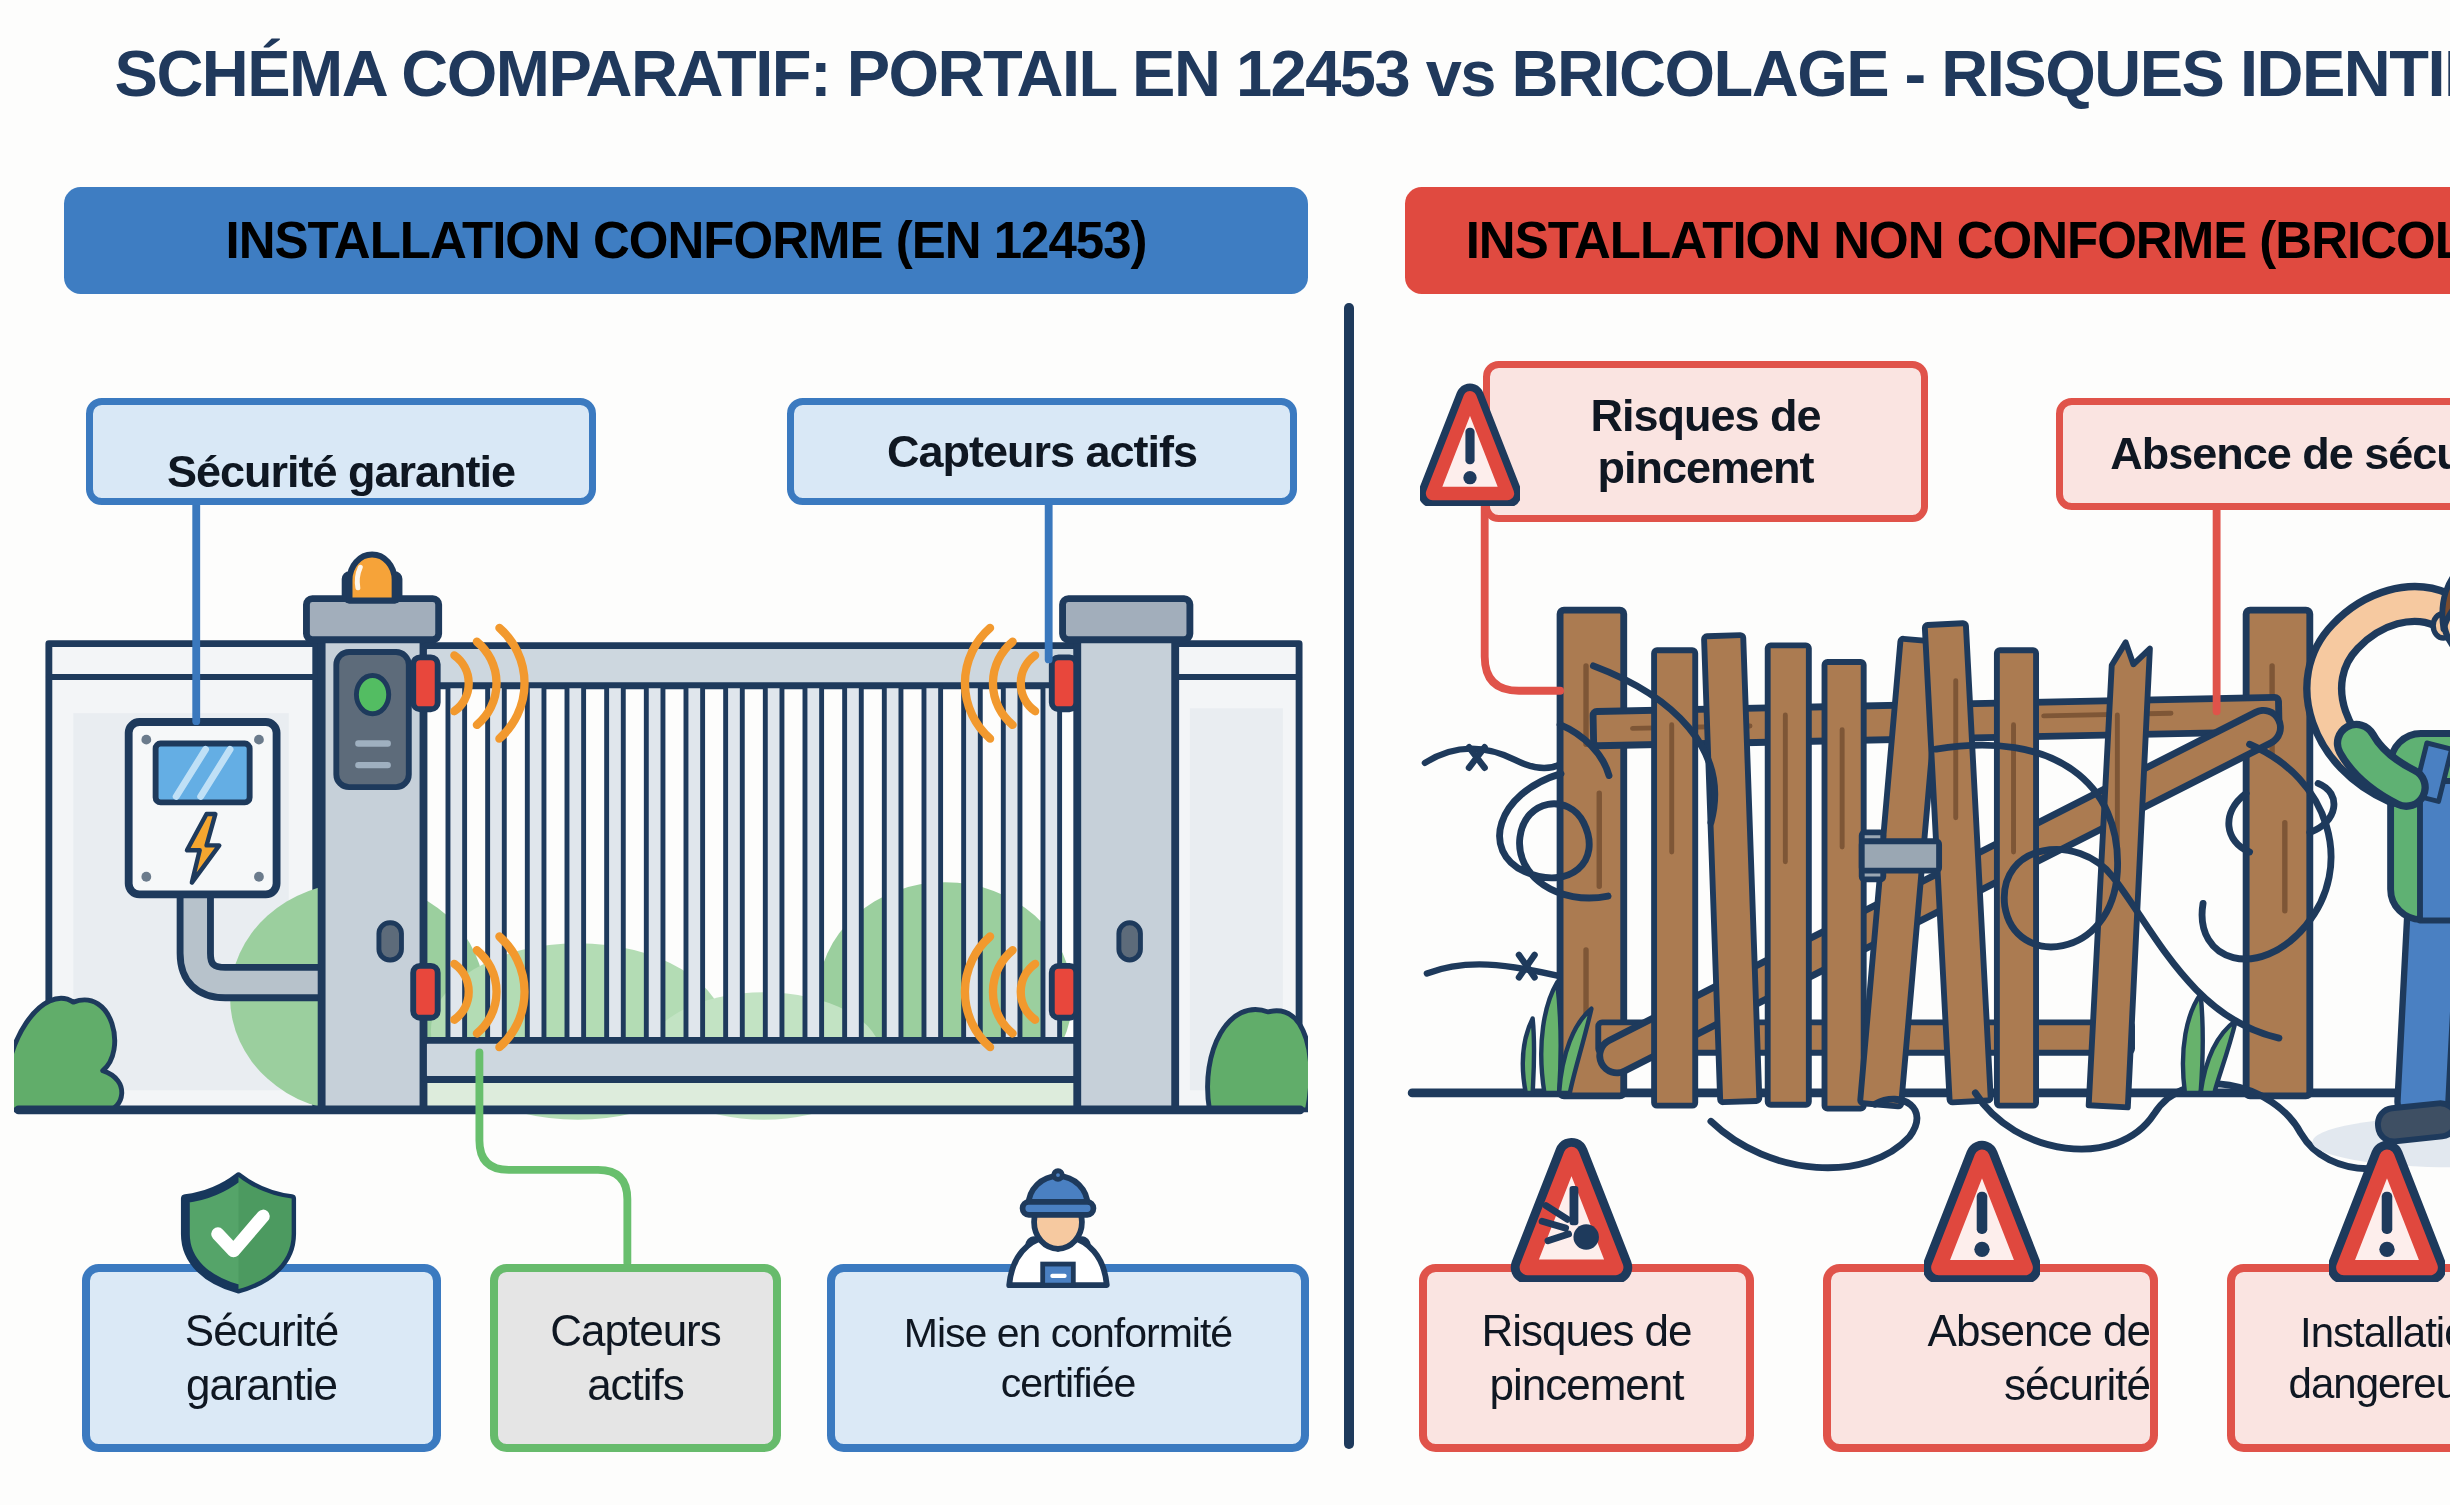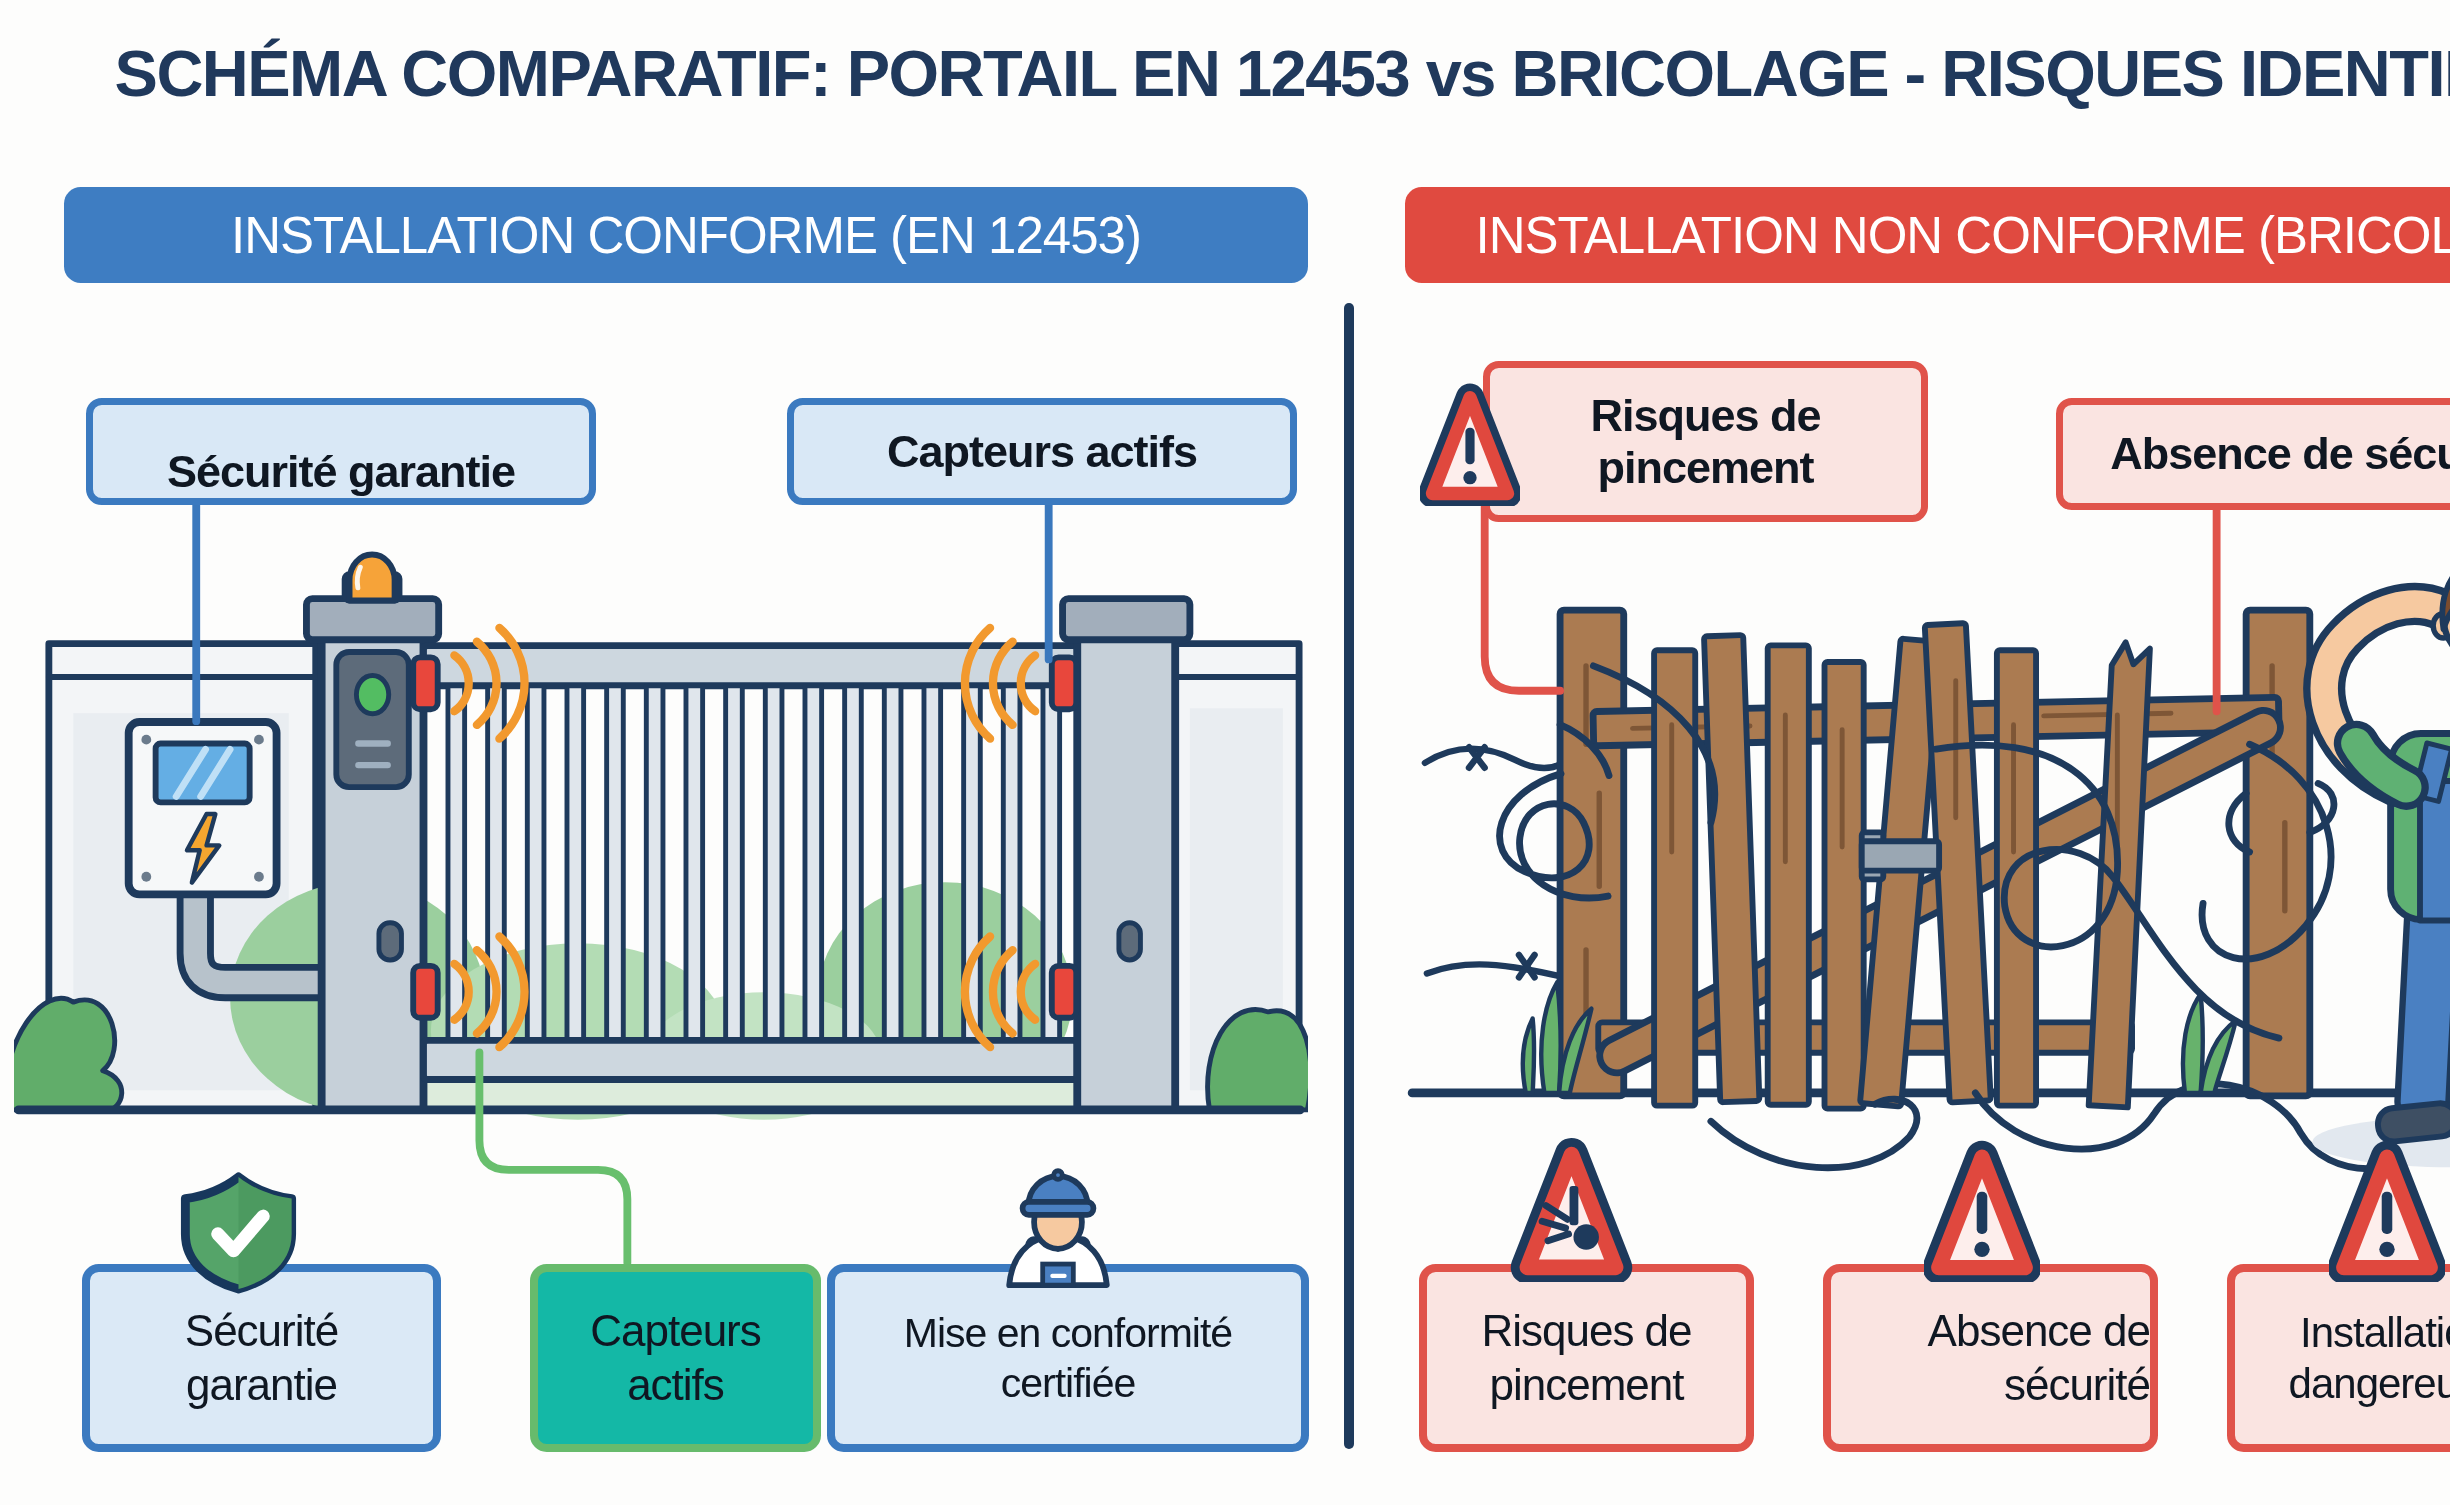--- a/index.html
+++ b/index.html
@@ -2,38 +2,38 @@
 <html style="font-size:7.8px"><head>
 <meta charset="utf-8">
 <style>
   html,body{margin:0;padding:0;background:#ffffff;}
   #stage{position:relative;width:2697px;height:1505px;background:#fdfdfc;overflow:hidden;
          font-family:"Liberation Sans",sans-serif;color:#0f1722;}
   .abs{position:absolute;}
   
   #title{left:0;top:36px;width:2697px;text-align:center;font-size:65px;font-weight:700;
          color:#20395c;letter-spacing:-1.5px;white-space:nowrap;z-index:6;}
-  .banner{top:187px;width:1244px;height:96px;border-radius:16.7px;display:flex;align-items:center;
-          justify-content:center;color:#ffffff;font-size:51px;font-weight:400;letter-spacing:-1px;
+  .banner{top:187px;width:1244px;height:107px;border-radius:16.7px;display:flex;align-items:center;
+          justify-content:center;color:#000000;font-size:51px;font-weight:700;letter-spacing:-1px;
           white-space:nowrap;z-index:6;}
   #banner-left{left:64px;background:#3e7dc2;}
   #banner-right{left:1405px;background:#e04a40;}
   #divider{left:1344px;top:303px;width:9.8px;height:1146px;background:#1e3a5c;border-radius:4.9px;z-index:5;}
   .callout{background:#d9e8f6;border:7.8px solid #3b7ac0;border-radius:15.7px;display:flex;flex-direction:column;
            align-items:center;justify-content:center;font-size:45px;font-weight:700;letter-spacing:-1px;
            line-height:1.15;z-index:6;text-align:center;}
   .callout.pink{background:#fae4e1;border-color:#e0534a;}
   #callout-l1{left:86px;top:398px;width:496px;height:93px;justify-content:flex-end;}
   #callout-l2{left:787px;top:398px;width:496px;height:93px;}
   #callout-r1{left:1483px;top:361px;width:431px;height:147px;}
   #callout-r2{left:2056px;top:398px;width:513px;height:98px;}
   .bbox{top:1264px;height:172px;background:#dbe9f6;border:8.8px solid #3b7ac0;border-radius:16.7px;
         display:flex;flex-direction:column;align-items:center;justify-content:center;font-size:44px;
         font-weight:400;letter-spacing:-1px;line-height:1.22;z-index:6;text-align:center;}
-  .bbox.green{background:#14b8a6;border-color:#67bb6c;margin-left:40px;}
+  .bbox.green{background:#e5e5e5;border-color:#67bb6c;}
   .bbox.pink{background:#fae4e1;border-color:#e0534a;}
   #bbox-a{left:82px;width:343px;}
   #bbox-b{left:490px;width:275px;}
   #bbox-c{left:827px;width:466px;font-size:41px;}
   #bbox-d{left:1419px;width:319px;}
   #bbox-e{left:1823px;width:319px;align-items:flex-end;}
   #bbox-f{left:2227px;width:319px;font-size:42px;}
   .icon{z-index:8;}
   svg{display:block;}
 </style>

